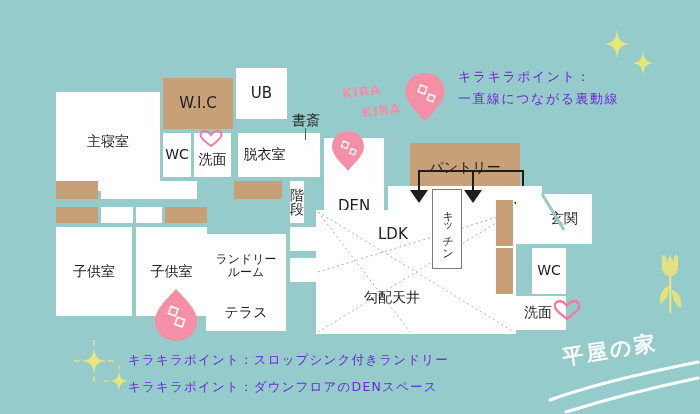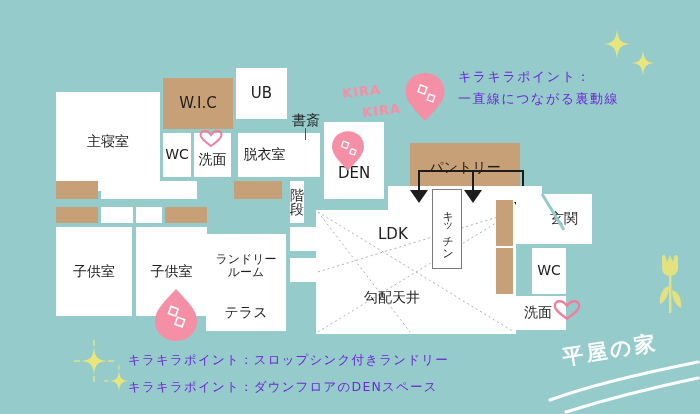--- a/index.html
+++ b/index.html
@@ -134,21 +134,21 @@
     <div class="abs room" style="left:290px;top:133px;width:30px;height:44px;"></div>
     <div class="abs" style="left:292px;top:111px;">
       <span class="rlabel">書斎</span>
     </div>
     <div class="abs arrow-line" style="left:305px;top:128px;width:1px;height:12px;background:#555;"></div>
 
     <div class="abs room" style="left:290px;top:181px;width:14px;height:42px;">
       <span class="rlabel" style="line-height:1.0;">階段</span>
     </div>
 
-    <div class="abs room" style="left:324px;top:122px;width:60px;height:77px;">
+    <div class="abs room" style="left:324px;top:138px;width:60px;height:77px;align-items:flex-end;">
       <span class="rlabel lg" style="margin-top:26px;">DEN</span>
     </div>
 
     <div class="abs room tan" style="left:410px;top:143px;width:110px;height:50px;">
       <span class="rlabel" style="margin-right:0;">パントリー</span>
     </div>
 
     <div class="abs room" style="left:316px;top:210px;width:200px;height:124px;"></div>
 
     <div class="abs room" style="left:388px;top:186px;width:128px;height:26px;"></div>

